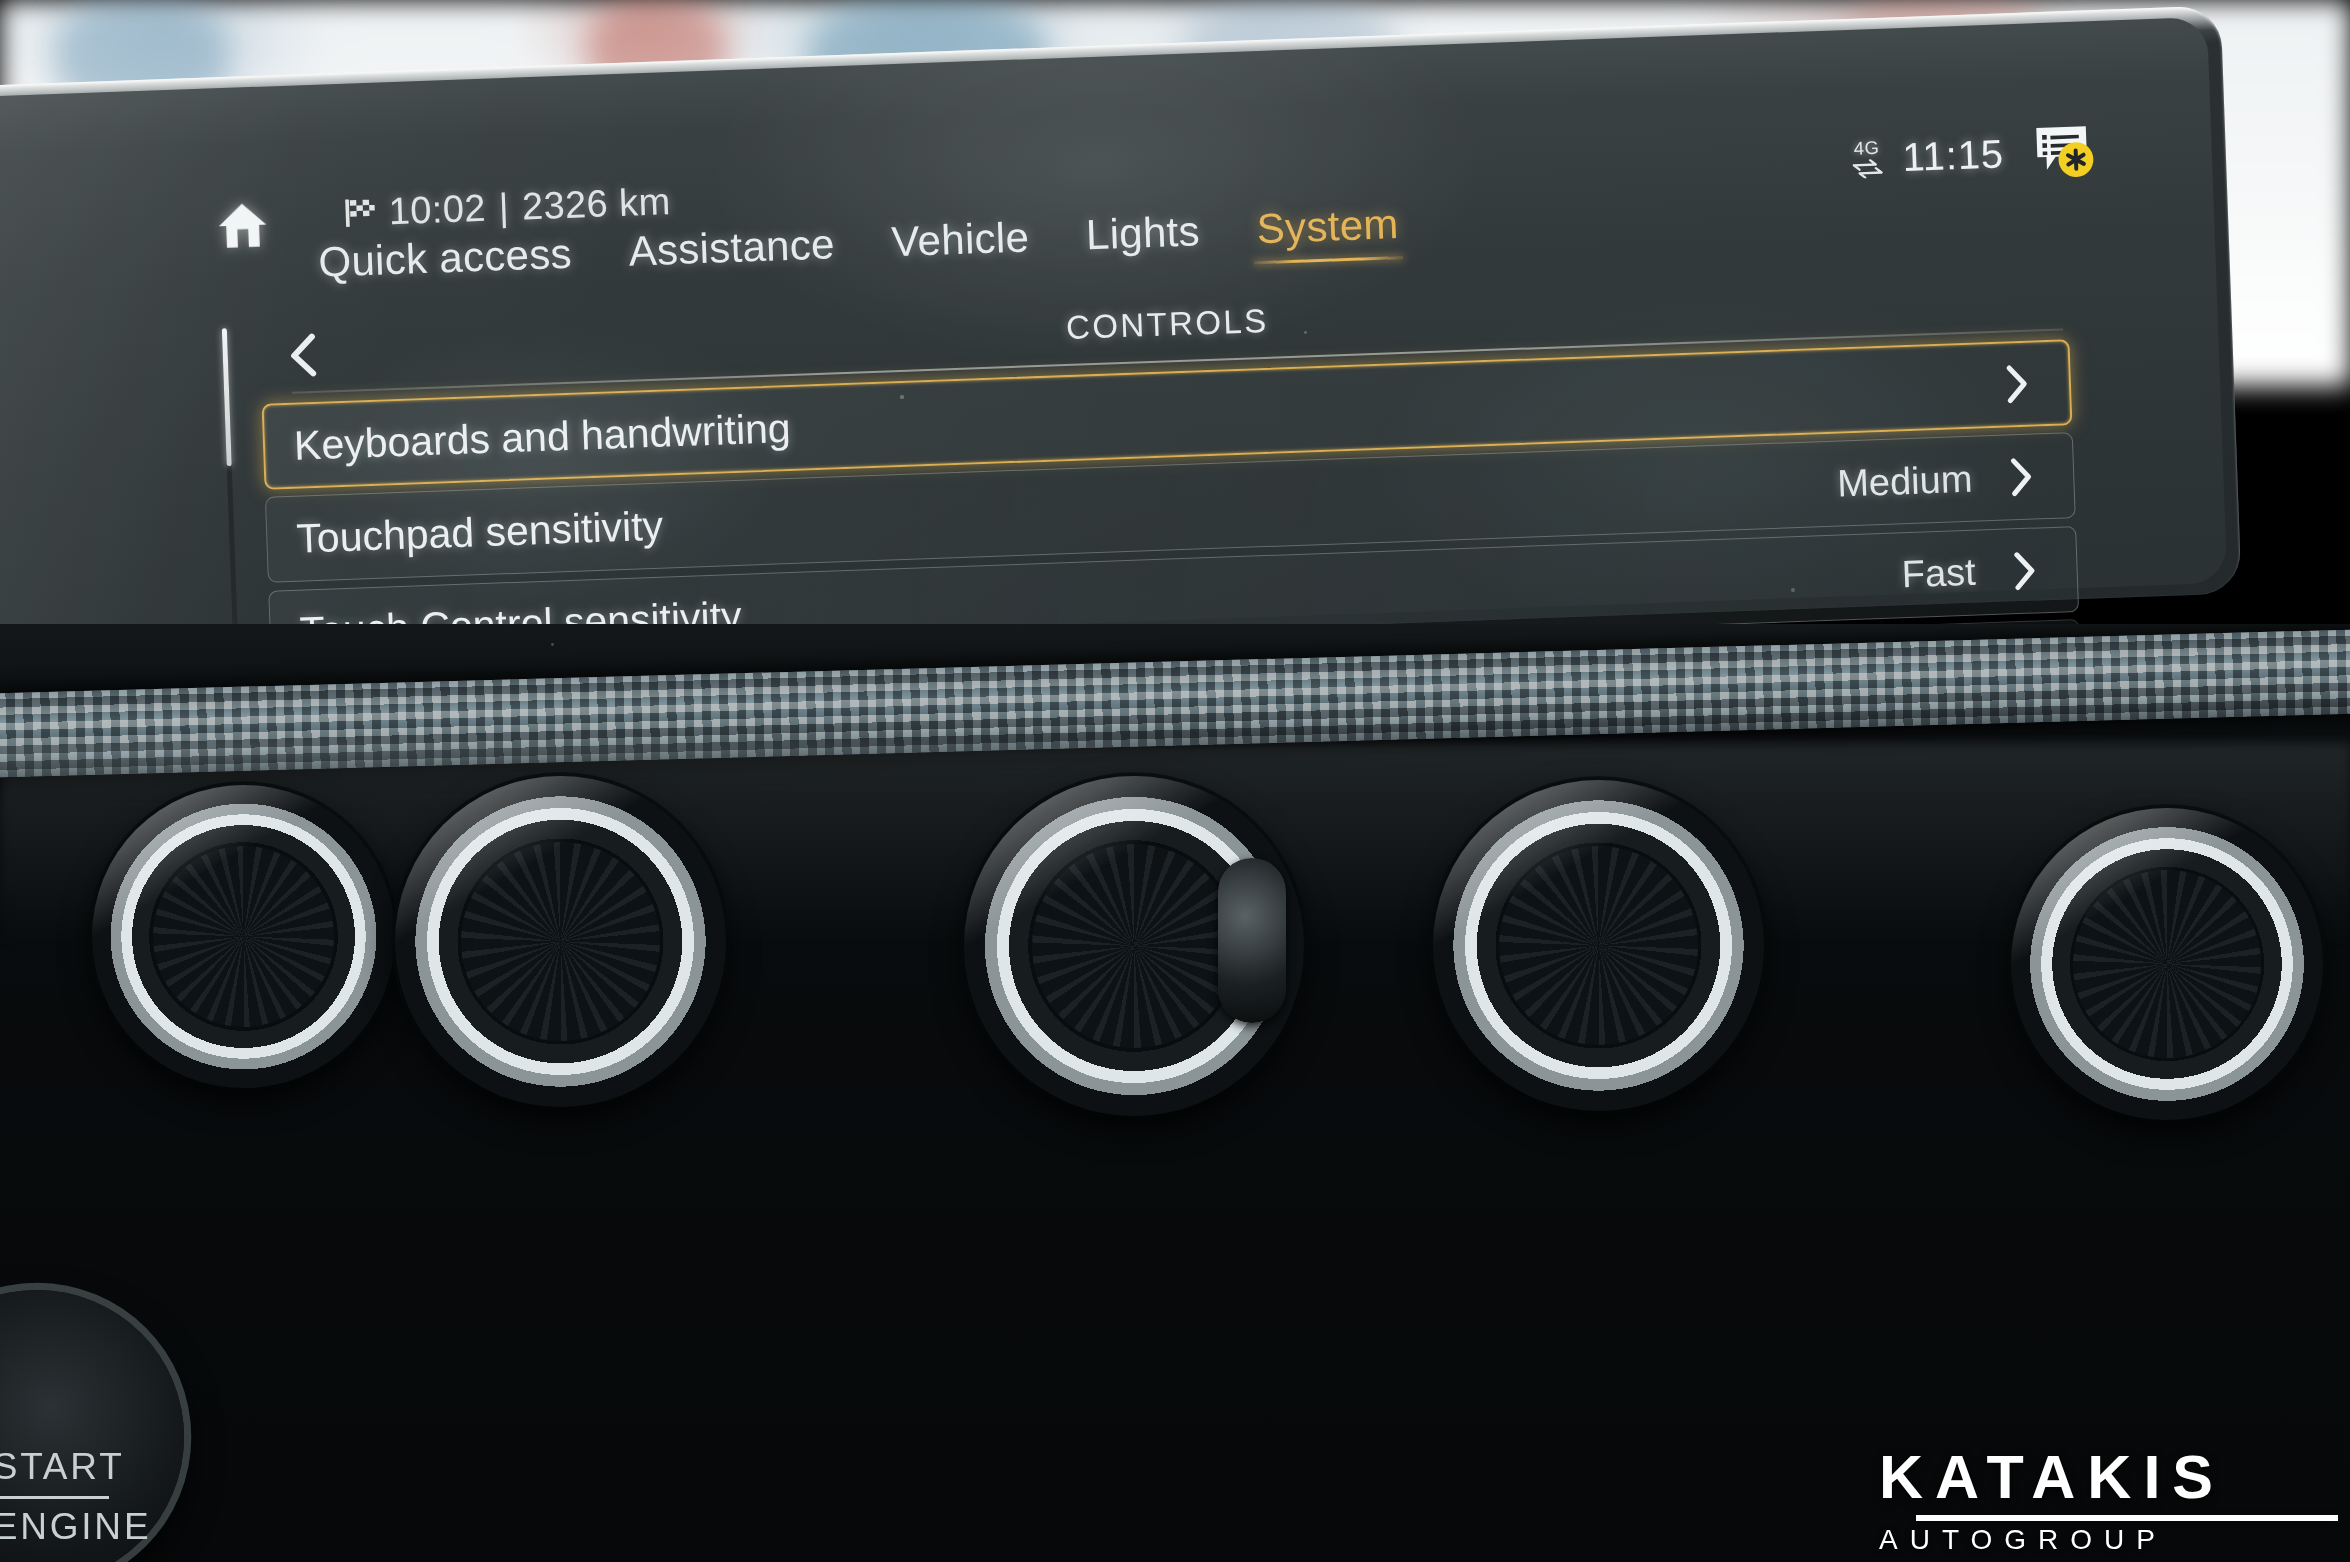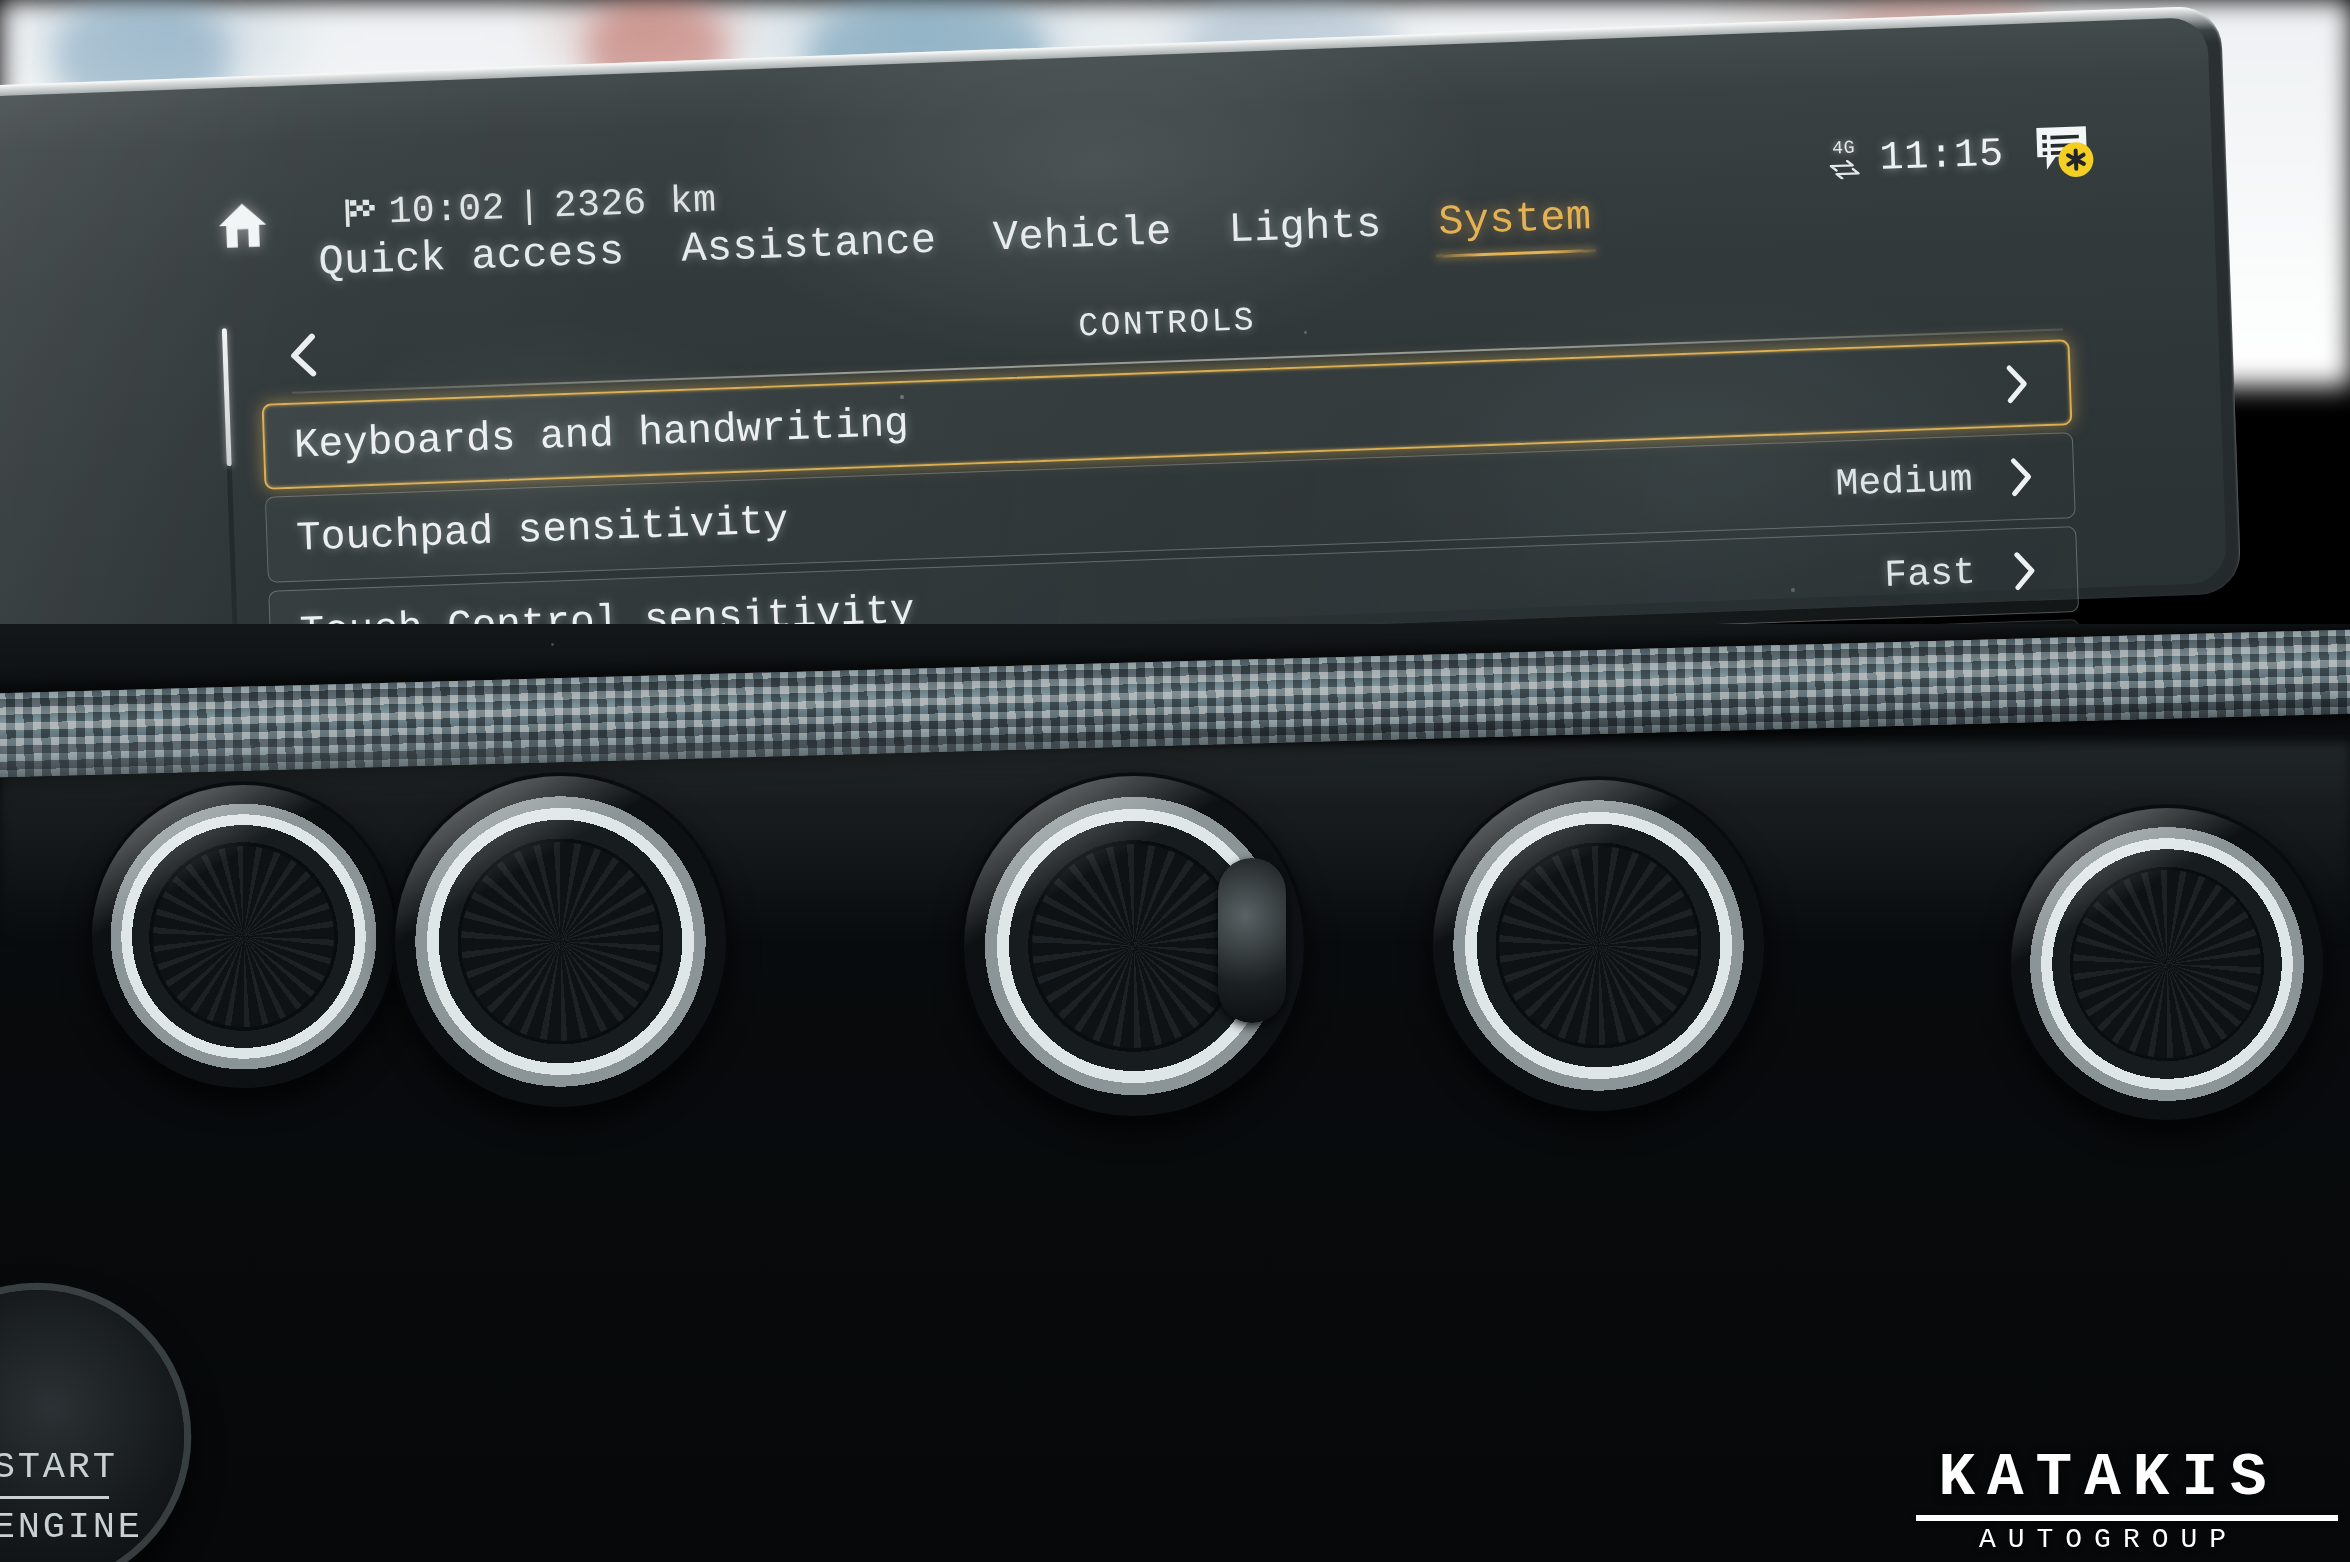--- a/index.html
+++ b/index.html
@@ -1,20 +1,20 @@
 <!DOCTYPE html>
 <html style="font-size:14.7px"><head>
 <meta charset="utf-8">
 <title>MBUX Controls</title>
 <style>
   * { box-sizing: border-box; margin:0; padding:0; }
   html,body{ width:2351px; height:1563px; overflow:hidden; background:#000; }
   body{ font-family:"Liberation Sans", sans-serif; }
 
-  #stage{ position:relative; width:2351px; height:1563px; overflow:hidden;font-family:Liberation Mono, monospace; }
+  #stage{ position:relative; width:2351px; height:1563px; overflow:hidden; }
 
   
   .bg-sky{
     position:absolute; left:0; top:0; width:2351px; height:386px;
     background:
       radial-gradient(ellipse 239px 138px at 165px 37px, rgba(150,180,200,.45), rgba(255,255,255,0) 70%),
       radial-gradient(ellipse 184px 110px at 643px 27.5px, rgba(190,120,110,.40), rgba(255,255,255,0) 70%),
       radial-gradient(ellipse 294px 147px at 918px 37px, rgba(140,175,195,.50), rgba(255,255,255,0) 72%),
       radial-gradient(ellipse 257px 138px at 1258px 27.5px, rgba(170,190,205,.35), rgba(255,255,255,0) 70%),
       radial-gradient(ellipse 275px 138px at 1883px 37px, rgba(185,130,120,.35), rgba(255,255,255,0) 70%),
@@ -218,21 +218,21 @@
     box-shadow:0 0 0 7.3px rgba(120,132,136,.45), 0 16.5px 37px rgba(0,0,0,.9);
   }
   .start-txt{
     position:absolute; left:-7.3px; top:1444px; width:184px; color:#c8d0d2;
     font-size:37px; letter-spacing:2.8px; line-height:1.25; text-align:left;
   }
   .start-txt .rule{ width:116px; height:2.8px; background:#c8d0d2; margin:5.5px 0; }
 
   
   .wm{
-    position:absolute; right:13px; bottom:9.2px; width:459px; text-align:center; color:#fff;
+    position:absolute; right:13px; bottom:9.2px; width:459px; text-align:left; color:#fff;
   }
   .wm .k{
     font-size:61px; letter-spacing:12px; font-weight:700; line-height:1;
     text-shadow:0 1.8px 9.2px rgba(0,0,0,.75);
   }
   .wm .bar{ height:6.4px; background:#fff; margin:6.4px 0 4.6px auto; width:422px; box-shadow:0 0.9px 5.5px rgba(0,0,0,.6); }
   .wm .ag{ font-size:28px; letter-spacing:12px; line-height:1; text-shadow:0 0.9px 6.4px rgba(0,0,0,.7); }
 
   .dust{ position:absolute; border-radius:50%; background:rgba(255,255,255,.55); }
 </style>

